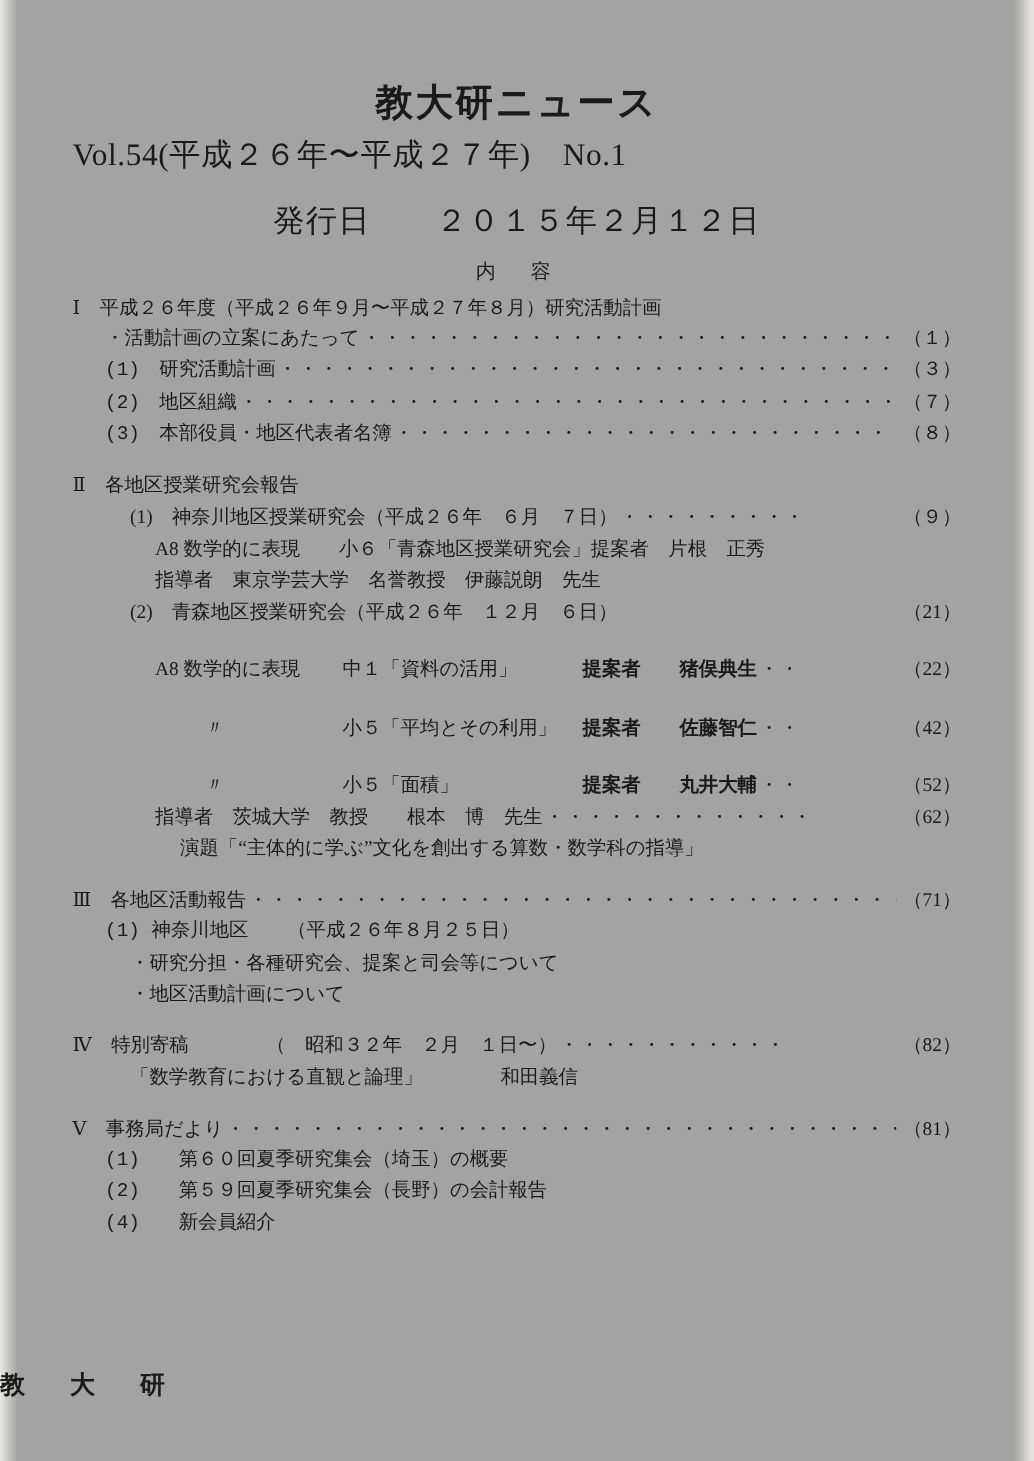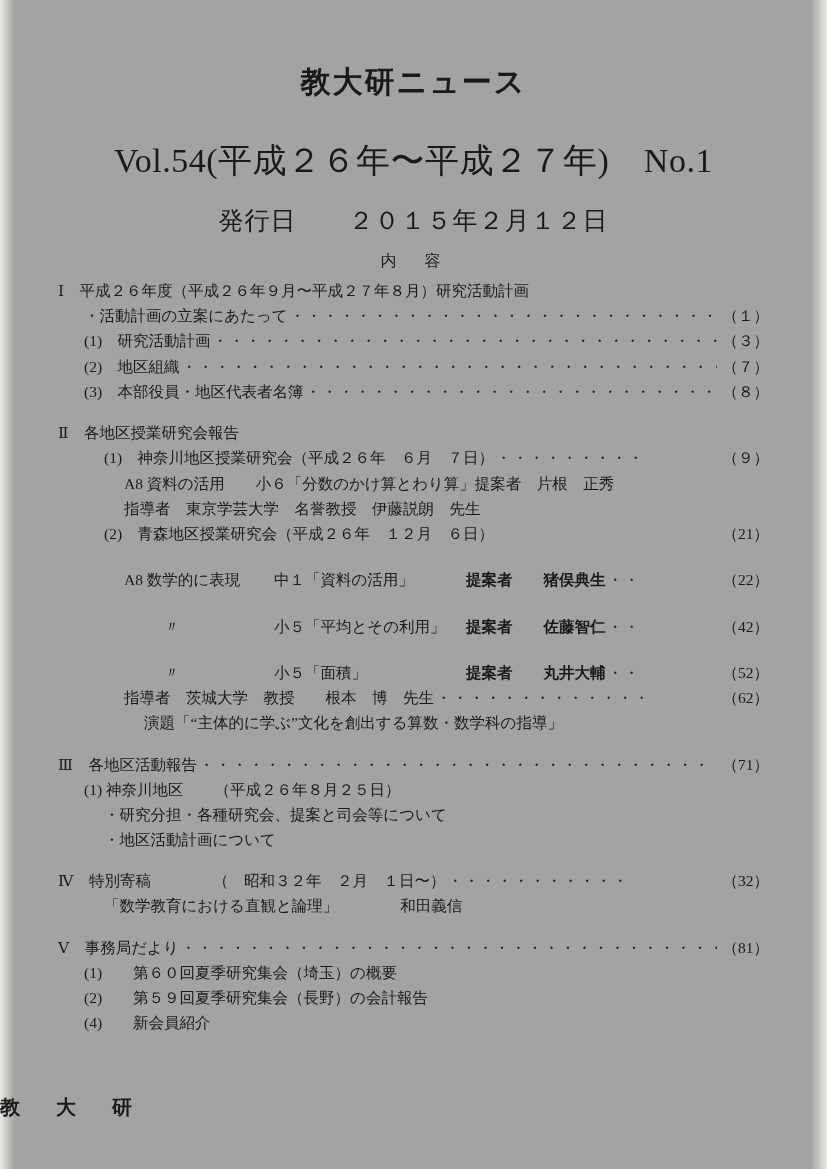--- a/index.html
+++ b/index.html
@@ -42,23 +42,22 @@
   }
 
   .title {
     text-align: center;
     font-size: 30px;
     letter-spacing: 2px;
     font-weight: 700;
     margin: 22px 0 0 0;
   }
   .volume {
-    text-align: center;
-    font-size: 34px;
-    margin-top: 35px;
+    font-size: 25px;
+    margin-top: 4px;
     letter-spacing: 0.5px;
   }
   .pubdate {
     text-align: center;
     font-size: 25px;
     margin-top: 20px;
     letter-spacing: 1px;
   }
   .contents-head {
     text-align: center;
@@ -87,21 +86,21 @@
     color: #1a1a1a;
   }
   .row .pg {
     flex: 0 0 auto;
     text-align: right;
     min-width: 52px;
   }
   .plain { white-space: nowrap; }
 
   .i1 { padding-left: 0px; }
-  .i2 { padding-left: 26px; }
+  .i2 { padding-left: 26px; font-family: Liberation Mono, monospace; }
   .i3 { padding-left: 46px; }
   .i4 { padding-left: 66px; }
   .i5 { padding-left: 86px; }
 
   .sec-gap { height: 16px; }
   .c-label { flex: 0 0 auto; }
   .c-mid { flex: 0 0 auto; margin-top: 21px; }
   .c-end { flex: 0 0 auto; font-weight: bold; }
 
   .footer {
@@ -157,21 +156,21 @@
     <div class="sec-gap"></div>
 
     <div class="plain i1">Ⅱ　各地区授業研究会報告</div>
 
     <div class="row i3">
       <span class="txt">(1)　神奈川地区授業研究会（平成２６年　６月　７日）</span>
       <span class="dots">・・・・・・・・・</span>
       <span class="pg">（９）</span>
     </div>
 
-    <div class="plain i4">A8 資料の活用　　小６「分数のかけ算とわり算」提案者　片根　正秀</div>
+    <div class="plain i4">A8 数学的に表現　　小６「青森地区授業研究会」提案者　片根　正秀</div>
     <div class="plain i4">指導者　東京学芸大学　名誉教授　伊藤説朗　先生</div>
 
     <div class="row i3">
       <span class="txt">(2)　青森地区授業研究会（平成２６年　１２月　６日）</span>
       <span class="dots">&nbsp;</span>
       <span class="pg">（21）</span>
     </div>
 
     <div class="row i4">
       <span class="c-label" style="width:150px">A8 数学的に表現</span>
@@ -215,21 +214,21 @@
 
     <div class="plain i2">(1) 神奈川地区　　（平成２６年８月２５日）</div>
     <div class="plain i3">・研究分担・各種研究会、提案と司会等について</div>
     <div class="plain i3">・地区活動計画について</div>
 
     <div class="sec-gap"></div>
 
     <div class="row i1">
       <span class="txt">Ⅳ　特別寄稿　　　　（　昭和３２年　２月　１日〜）</span>
       <span class="dots">・・・・・・・・・・・</span>
-      <span class="pg">（32）</span>
+      <span class="pg">（82）</span>
     </div>
 
     <div class="plain i3">「数学教育における直観と論理」　　　　和田義信</div>
 
     <div class="sec-gap"></div>
 
     <div class="row i1">
       <span class="txt">Ⅴ　事務局だより</span>
       <span class="dots">・・・・・・・・・・・・・・・・・・・・・・・・・・・・・・・・・・・・・・・・・</span>
       <span class="pg">（81）</span>

